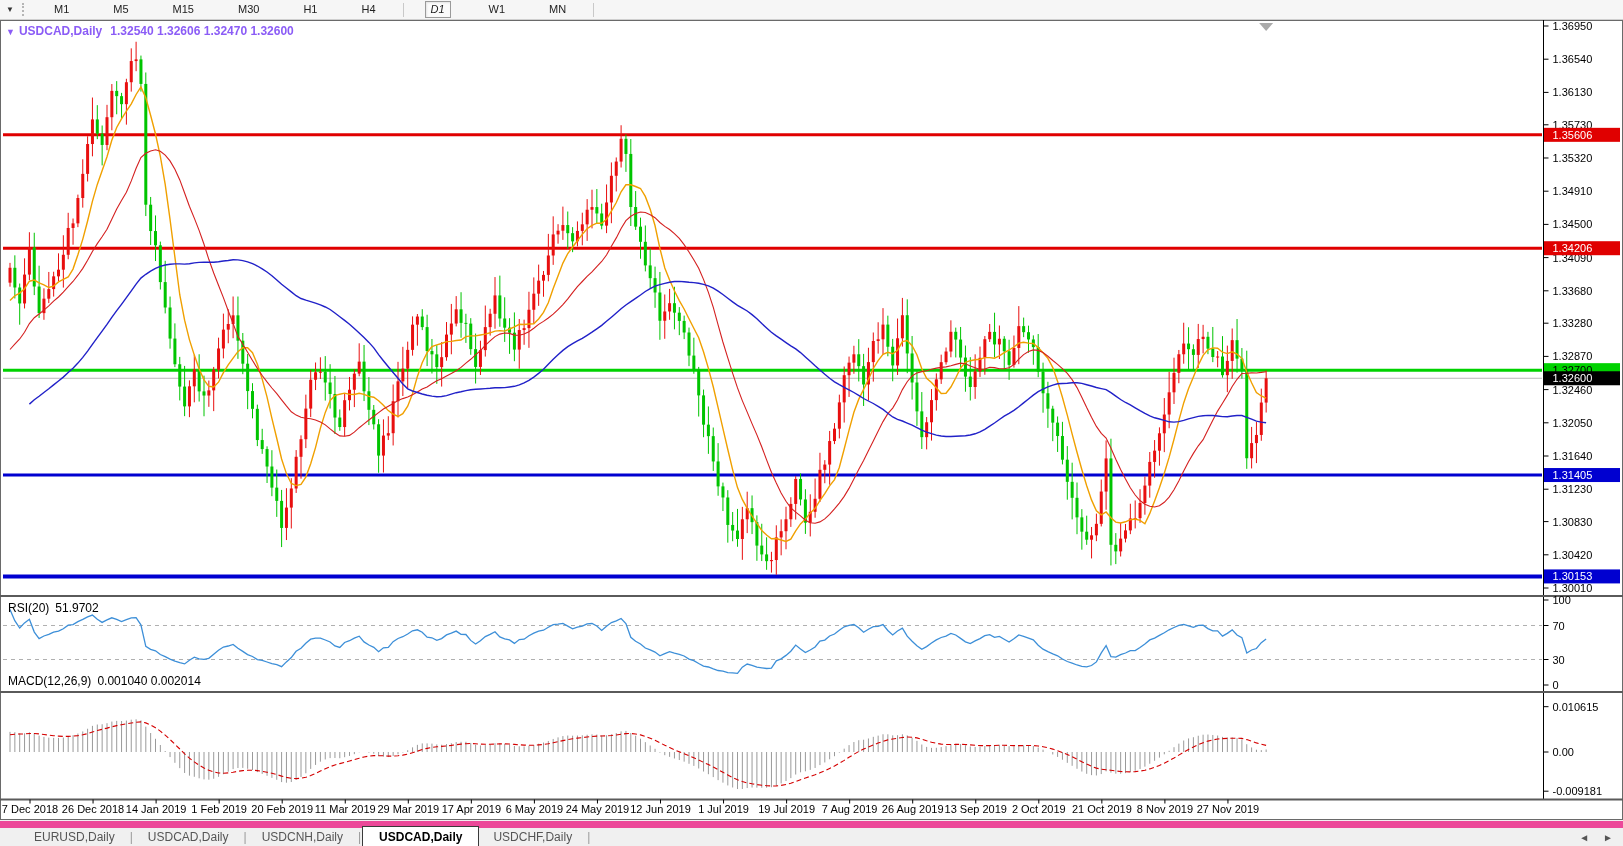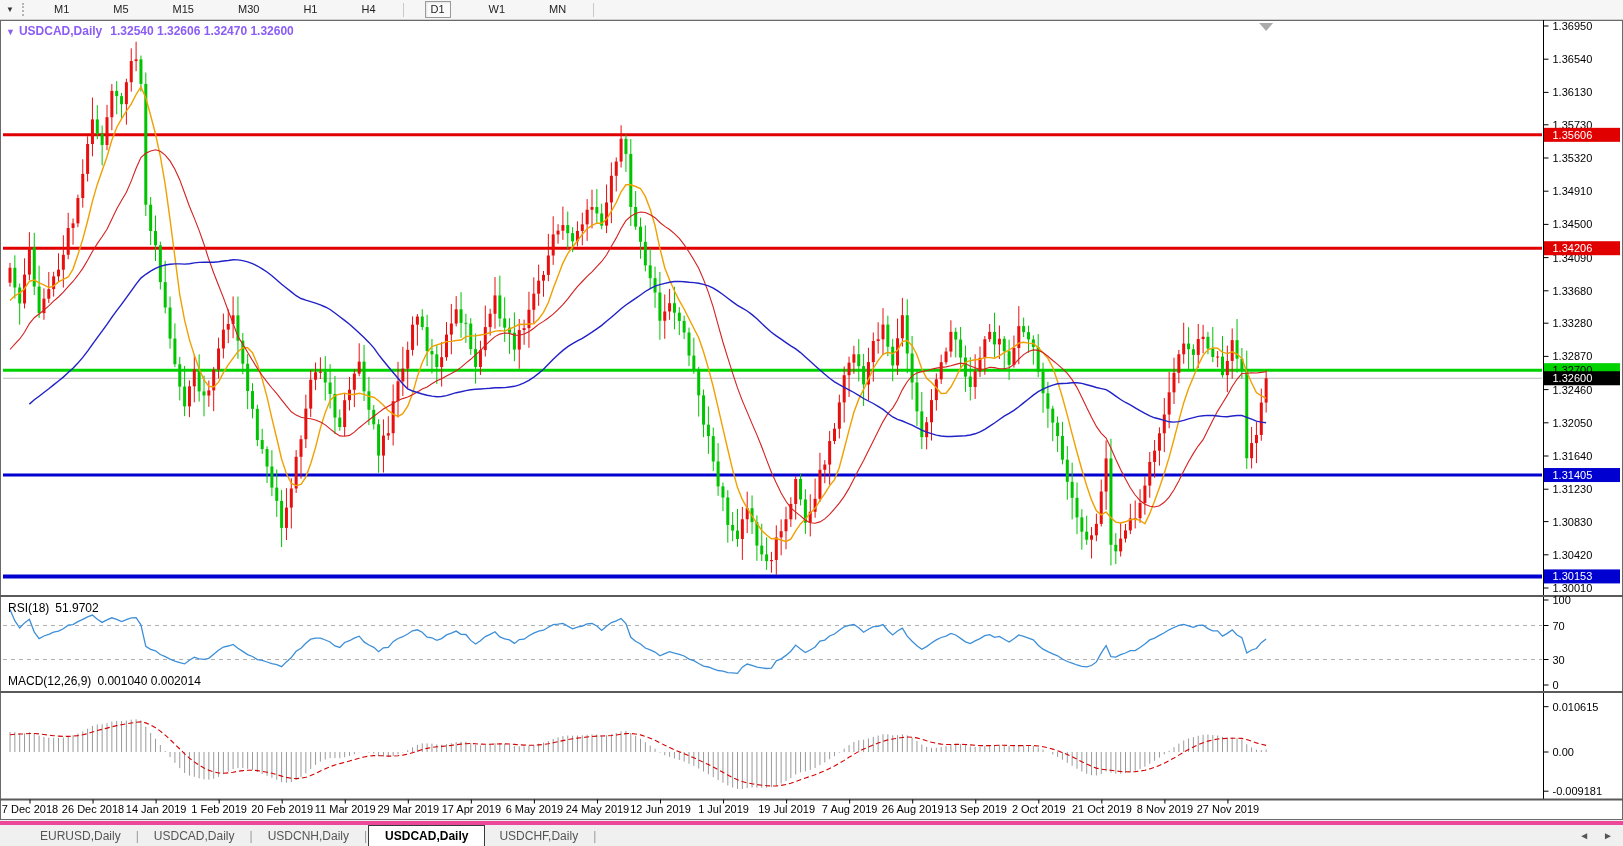--- a/index.html
+++ b/index.html
@@ -2,33 +2,33 @@
 <html><head>
 <meta charset="utf-8">
 <style>
   html,body{margin:0;padding:0;}
   body{width:1623px;height:846px;background:#f0f0f0;font-family:"Liberation Sans",sans-serif;position:relative;overflow:hidden;}
   
   #toolbar{position:absolute;left:0;top:0;width:1623px;height:19px;background:#f6f6f6;border-bottom:1px solid #cfcfcf;display:flex;align-items:center;font-size:11px;color:#222;}
   .drop-btn{width:16px;height:15px;border:none;background:transparent;font-size:8px;color:#333;padding:0;margin-left:2px;}
   .grip{width:2px;height:13px;border-left:2px dotted #b5b5b5;margin:0 6px 0 4px;}
   .tf-btn{padding:1px 5px;margin:0 16px;border:1px solid transparent;background:transparent;font-family:"Liberation Sans",sans-serif;font-size:11px;color:#222;line-height:13px;}
-  .tf-btn.active{background:#fbfbfb;border:1px solid #9a9a9a;box-shadow:inset 1px 1px 2px #e4e4e4;}
+  .tf-btn.active{background:#fbfbfb;border:1px solid #9a9a9a;box-shadow:inset 1px 1px 2px #e4e4e4;font-style:italic;}
   .vsep{width:1px;height:14px;background:#c9c9c9;margin:0 5px;}
   
   #chartwin{position:absolute;left:0;top:20px;width:1623px;height:800px;background:#ffffff;}
   #chart-svg{position:absolute;left:0;top:0;width:1623px;height:800px;}
   #chart-title{position:absolute;left:6px;top:4px;font-size:12px;color:#8b5cf6;z-index:5;white-space:nowrap;font-weight:bold;}
   #chart-title .dd{font-size:9px;margin-right:4px;}
   #chart-title .sym{margin-right:8px;}
   #rsi-label{position:absolute;left:8px;top:581px;font-size:12px;color:#000;z-index:5;}
   #macd-label{position:absolute;left:8px;top:654px;font-size:12px;color:#000;z-index:5;}
   .ind-val{margin-left:6px;}
   
-  #tabbar{position:absolute;left:0;top:821px;width:1623px;height:25px;background:#f0f0f0;border-top:4px solid #ec4899;display:flex;align-items:center;padding-left:26px;box-sizing:border-box;font-size:12px;color:#555;}
+  #tabbar{position:absolute;left:0;top:821px;width:1623px;height:25px;background:#f0f0f0;border-top:7px solid #ec4899;display:flex;align-items:center;padding-left:20px;box-sizing:border-box;font-size:12px;color:#555;}
   .tab{padding:3px 14px;white-space:nowrap;}
   .tab.active{background:#ffffff;border:1px solid #3a3a3a;font-weight:bold;color:#000;padding:3px 16px;}
   .tab-sep{color:#999;margin:0 1px;}
   #tab-nav{margin-left:auto;margin-right:10px;display:flex;gap:14px;color:#555;font-size:10px;}
   #tab-nav span{cursor:default;}
 </style>
 </head>
 <body>
 
 <div id="toolbar">
@@ -962,21 +962,21 @@
         <line x1="1164.8999999999999" y1="779.5" x2="1164.8999999999999" y2="783.5" stroke="#000"></line>
         <text x="1164.8999999999999" y="793" font-family="&quot;Liberation Sans&quot;,sans-serif" font-size="11" fill="#000" text-anchor="middle">8 Nov 2019</text>
         <line x1="1227.95" y1="779.5" x2="1227.95" y2="783.5" stroke="#000"></line>
         <text x="1227.95" y="793" font-family="&quot;Liberation Sans&quot;,sans-serif" font-size="11" fill="#000" text-anchor="middle">27 Nov 2019</text>
       </g>
     </svg>
   <div id="chart-title">
     <span class="dd">▼</span><span class="sym">USDCAD,Daily</span><span>1.32540 1.32606 1.32470 1.32600</span>
   </div>
   <div id="rsi-label">
-    <span>RSI(18)</span><span class="ind-val">51.9702</span>
+    <span>RSI(20)</span><span class="ind-val">51.9702</span>
   </div>
   <div id="macd-label">
     <span>MACD(12,26,9)</span><span class="ind-val">0.001040 0.002014</span>
   </div>
 </div>
 
 <div id="tabbar">
   <div id="tabs-holder" style="display:flex;align-items:center;">
       <div class="tab">EURUSD,Daily</div>
       <span class="tab-sep">|</span>

